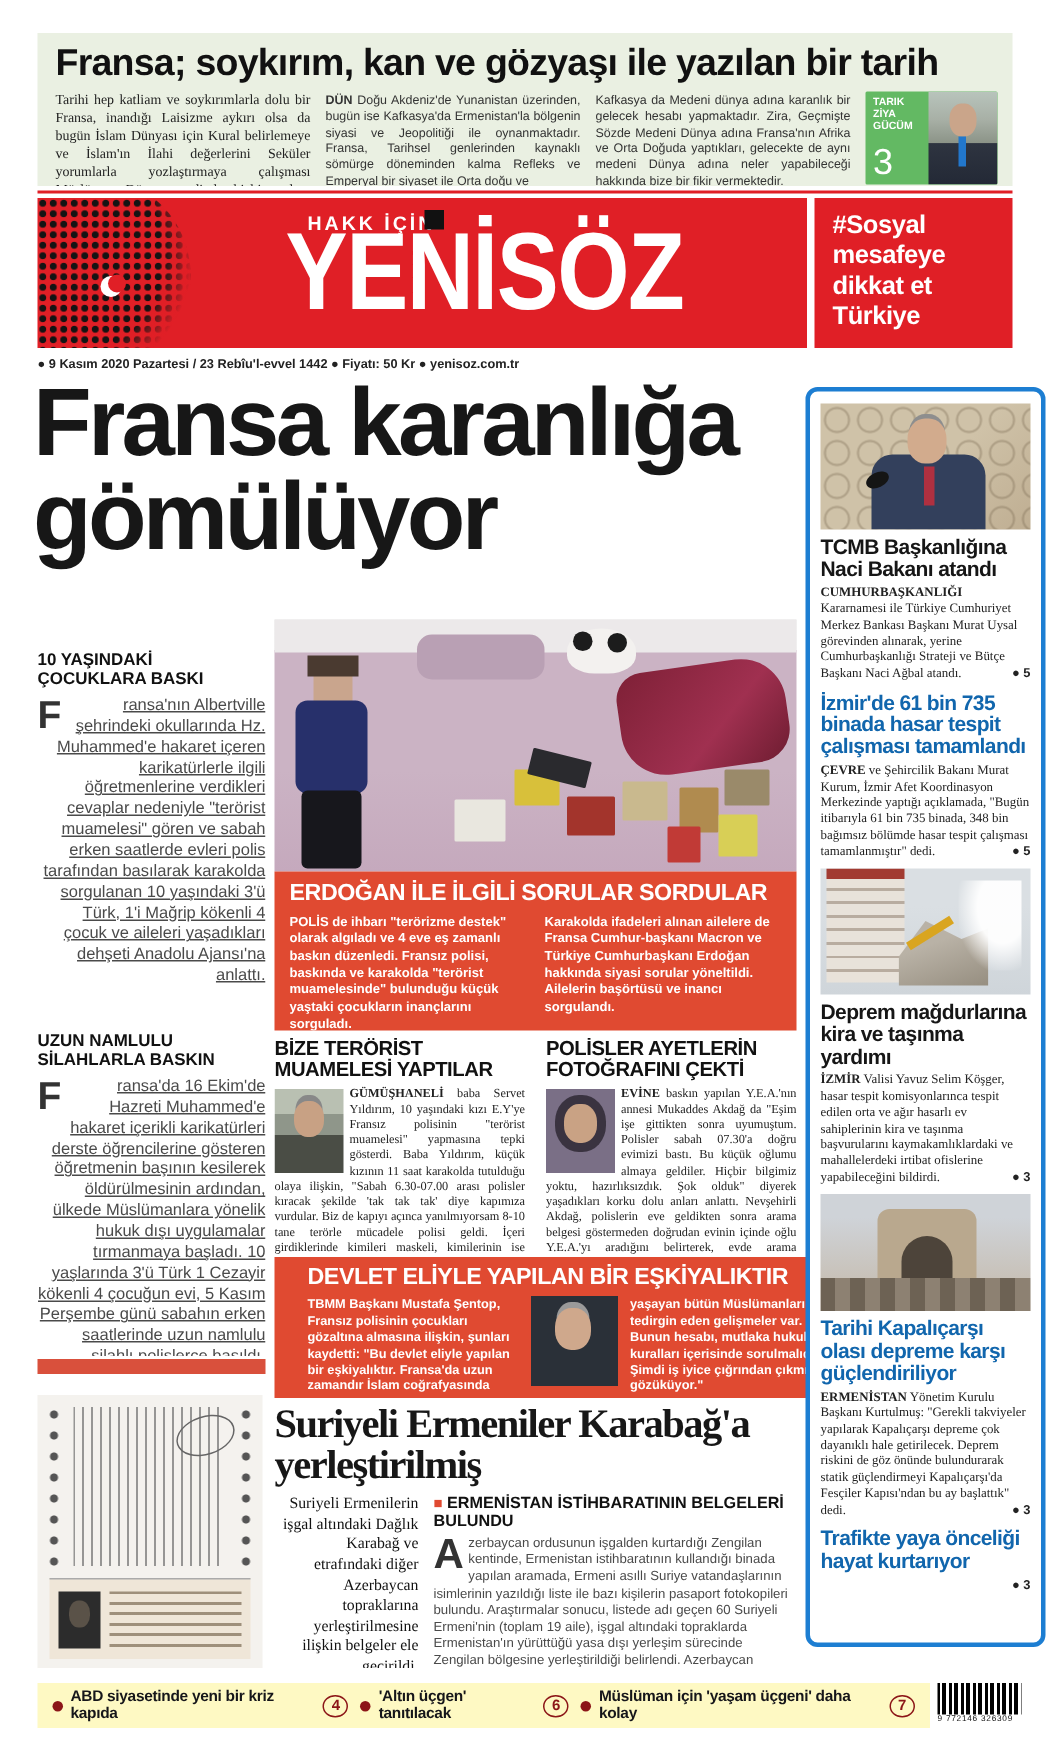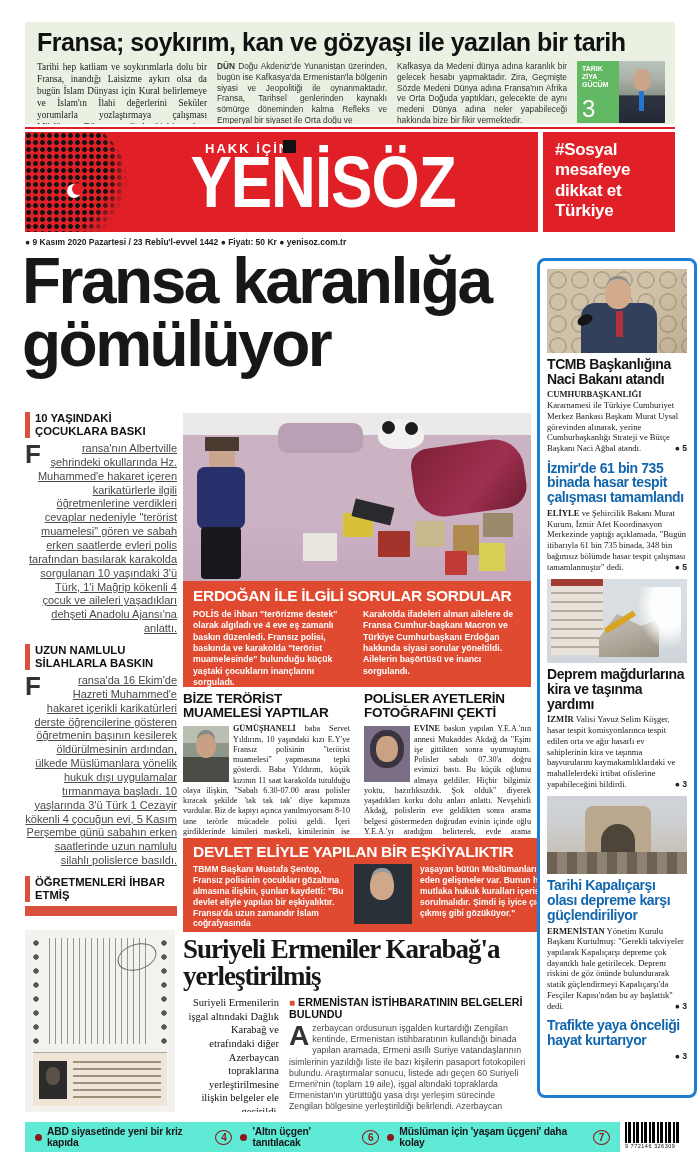--- a/index.html
+++ b/index.html
@@ -37,21 +37,21 @@
   .mh-slogan { position:absolute; left:543px; top:132px; width:132px; height:100px; background:#e01f26; color:#fff; font-weight:bold; font-size:17px; line-height:1.2; padding:8px 0 0 12px; white-space:pre-line; letter-spacing:-0.3px; }
   .dateline { position:absolute; left:25px; top:237px; font-size:8.5px; color:#222; font-weight:bold; }
 
   
   .lead-hl { position:absolute; left:22px; top:250px; width:530px; font-size:64px; font-weight:bold; letter-spacing:-2.5px; line-height:0.98; color:#171717; }
 
   
   .leftcol { position:absolute; left:25px; top:412px; width:152px; height:492px; overflow:hidden; }
   .intro { font-family:"Liberation Serif", serif; font-size:11.3px; line-height:1.28; color:#111; margin-bottom:10px; }
   .sec { margin-bottom:8px; }
-  .sec-h { display:flex; gap:5px; margin-bottom:4px; }
+  .sec-h { display:flex; gap:22px; margin-bottom:4px;flex-direction:column; }
   .sec-bar { width:5px; background:#d9503c; flex:none; }
   .sec-title { font-size:11.3px; font-weight:bold; color:#111; line-height:1.15; }
   .sec-body { font-size:11px; line-height:1.26; color:#4a4a4a; text-align:right;text-decoration:underline; }
   .sec-body::first-letter { font-size:26px; font-weight:bold; float:left; line-height:0.8; padding:2px 3px 0 0; color:#333; }
   .left-divider { position:absolute; left:25px; top:906px; width:152px; height:10px; background:#d9503c; }
 
   
   .docimg { position:absolute; left:25px; top:930px; width:150px; height:182px; background:#f4f2ee; overflow:hidden; }
   .doc-orn { position:absolute; top:6px; width:14px; height:110px; background-image:radial-gradient(#555 2.4px, transparent 3px); background-size:14px 14px; }
   .doc-lines { position:absolute; top:8px; left:24px; width:100px; height:106px;
@@ -85,21 +85,21 @@
   .articles { position:absolute; left:183px; top:692px; width:348px; height:144px; display:flex; gap:14px; overflow:hidden; }
   .article { flex:1; }
   .article h3 { font-size:13.5px; font-weight:bold; color:#111; line-height:1.05; letter-spacing:-0.3px; margin-bottom:4px; }
   .art-body { font-family:"Liberation Serif", serif; font-size:8.2px; line-height:1.25; color:#222; text-align:justify; }
   .art-photo { float:left; width:46px; height:56px; margin:2px 4px 1px 0; }
   .ph-man1 { background:linear-gradient(180deg,#b9c0b2 0 30%, #8f968a 30% 55%, #4a4d45 55% 100%); position:relative; }
   .ph-man1:after { content:""; position:absolute; left:13px; top:8px; width:20px; height:24px; border-radius:45%; background:#c8a184; box-shadow:0 -5px 0 -1px #888; }
   .ph-woman { background:linear-gradient(180deg,#7a6f86 0 100%); position:relative; }
   .ph-woman:after { content:""; position:absolute; left:12px; top:10px; width:22px; height:26px; border-radius:45%; background:#c9a284; box-shadow:0 0 0 6px #3a3340; }
 
-  .redbox2 { position:absolute; left:183px; top:838px; width:400px; height:94px; background:#e04a31; color:#fff; padding:5px 10px; overflow:hidden; }
+  .redbox2 { position:absolute; left:183px; top:838px; width:400px; height:94px; background:#e04a31; color:#fff; padding:5px 22px; overflow:hidden; }
   .redbox2 h2 { font-size:15.5px; font-weight:bold; letter-spacing:-0.3px; margin-bottom:3px; }
   .rb2-row { display:flex; gap:8px; }
   .rb2-col { flex:1; font-size:8.5px; font-weight:bold; line-height:1.28; }
   .rb2-photo { width:58px; height:60px; flex:none; background:linear-gradient(180deg,#2a3038 0 100%); position:relative; }
   .rb2-photo:after { content:""; position:absolute; left:16px; top:8px; width:24px; height:28px; border-radius:45%; background:#cfa88c; box-shadow:0 -5px 0 -1px #9a9a9a; }
 
   
   .armeni { position:absolute; left:183px; top:936px; width:348px; height:176px; overflow:hidden; }
   .armeni h2 { font-size:27px; font-weight:bold; letter-spacing:-1px; line-height:1.0; color:#171717; margin-bottom:6px;font-family:Liberation Serif, serif; }
   .ar-row { display:flex; gap:10px; }
@@ -128,21 +128,21 @@
   .sb-photo3 { height:78px; background:linear-gradient(180deg,#cfd3d8 0 20%, #c4b8a8 100%); }
   .sb-photo3 .arch { position:absolute; left:38px; top:10px; width:66px; height:66px; background:#b9a88e; border-radius:8px 8px 0 0; }
   .sb-photo3 .arch:after { content:""; position:absolute; left:16px; top:18px; width:34px; height:48px; border-radius:17px 17px 0 0; background:#4d443a; }
   .sb-photo3 .shops { position:absolute; left:0; bottom:0; width:100%; height:22px; background:repeating-linear-gradient(90deg,#6d6254 0 10px, #8d8172 10px 20px); }
   .sb-title { font-size:14px; font-weight:bold; letter-spacing:-0.4px; line-height:1.05; color:#161616; margin-bottom:3px; }
   .sb-title.blue { color:#1166ad; }
   .sb-body { font-family:"Liberation Serif", serif; font-size:8.6px; line-height:1.25; color:#222; margin-bottom:7px; }
   .sb-page { font-weight:bold; font-family:"Liberation Sans",sans-serif; font-size:8.6px; float:right; }
 
   
-  .bottombar { position:absolute; left:25px; top:1122px; width:595px; height:30px; background:#5eead4; display:flex; align-items:center; gap:8px; padding:0 10px; }
+  .bottombar { position:absolute; left:25px; top:1122px; width:595px; height:30px; background:#fef9c3; display:flex; align-items:center; gap:8px; padding:0 10px; }
   .bb-item { display:flex; align-items:center; gap:5px; }
   .bb-dot { width:7px; height:7px; border-radius:50%; background:#8c1618; flex:none; }
   .bb-text { font-size:10.3px; font-weight:bold; color:#16161a; letter-spacing:-0.2px; }
   .bb-num { width:17px; height:15px; border:1.5px solid #8c1618; border-radius:50%; color:#8c1618; font-size:10px; font-weight:bold; display:flex; align-items:center; justify-content:center; flex:none; }
   .barcode { position:absolute; left:625px; top:1122px; width:60px; height:30px; }
   .bc-bars { width:56px; height:21px; background:repeating-linear-gradient(90deg,#000 0 2px, #fff 2px 3px, #000 3px 6px, #fff 6px 8px); }
   .bc-num { font-size:5.5px; letter-spacing:0.5px; color:#111; }
 </style>
 </head>
 <body>
@@ -290,21 +290,21 @@
     <div class="sb-photo sb-photo1">
       <div class="lattice"></div>
       <div class="suit"></div>
       <div class="face"></div>
       <div class="tie"></div>
       <div class="mic"></div>
     </div>
     <div class="sb-title">TCMB Başkanlığına Naci Bakanı atandı</div>
     <div class="sb-body"><span class="lead-b">CUMHURBAŞKANLIĞI</span><span> Kararnamesi ile Türkiye Cumhuriyet Merkez Bankası Başkanı Murat Uysal görevinden alınarak, yerine Cumhurbaşkanlığı Strateji ve Bütçe Başkanı Naci Ağbal atandı.</span><span class="sb-page">● 5</span></div>
     <div class="sb-title blue">İzmir'de 61 bin 735 binada hasar tespit çalışması tamamlandı</div>
-    <div class="sb-body"><span class="lead-b">ELİYLE</span><span> ve Şehircilik Bakanı Murat Kurum, İzmir Afet Koordinasyon Merkezinde yaptığı açıklamada, "Bugün itibarıyla 61 bin 735 binada, 348 bin bağımsız bölümde hasar tespit çalışması tamamlanmıştır" dedi.</span><span class="sb-page">● 5</span></div>
+    <div class="sb-body"><span class="lead-b">ÇEVRE</span><span> ve Şehircilik Bakanı Murat Kurum, İzmir Afet Koordinasyon Merkezinde yaptığı açıklamada, "Bugün itibarıyla 61 bin 735 binada, 348 bin bağımsız bölümde hasar tespit çalışması tamamlanmıştır" dedi.</span><span class="sb-page">● 5</span></div>
     <div class="sb-photo sb-photo2">
       <div class="bld1"></div>
       <div class="rubble"></div>
       <div class="crane"></div>
       <div class="spray"></div>
     </div>
     <div class="sb-title">Deprem mağdurlarına kira ve taşınma yardımı</div>
     <div class="sb-body"><span class="lead-b">İZMİR</span><span> Valisi Yavuz Selim Köşger, hasar tespit komisyonlarınca tespit edilen orta ve ağır hasarlı ev sahiplerinin kira ve taşınma başvurularını kaymakamlıklardaki ve mahallelerdeki irtibat ofislerine yapabileceğini bildirdi.</span><span class="sb-page">● 3</span></div>
     <div class="sb-photo sb-photo3">
       <div class="arch"></div>

